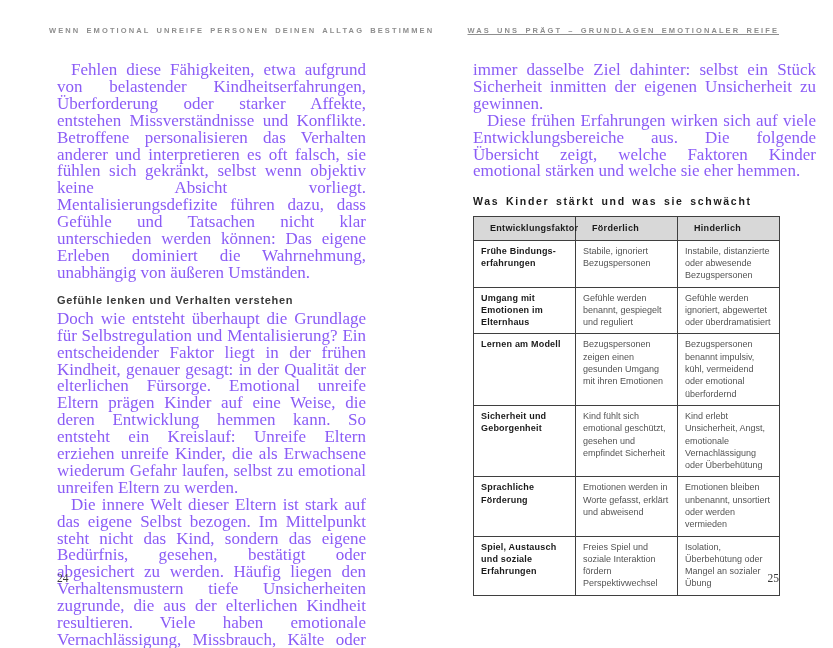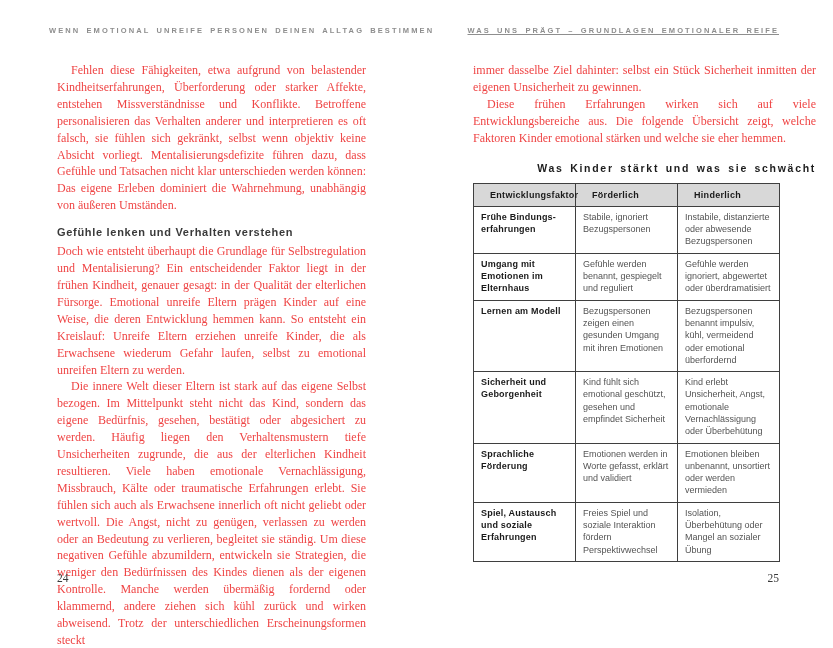--- a/index.html
+++ b/index.html
@@ -29,24 +29,24 @@
 
   .text-col {
     position: absolute;
     top: 62px;
   }
   .text-col.left  { left: 57px;  width: 309px; }
   .text-col.right { left: 473px; width: 343px; }
 
   p.para {
     margin: 0;
-    font-size: 12px;
+    font-size: 17px;
     line-height: 16.9px;
     text-align: justify;
-    color: #ef4444;
+    color: #8b5cf6;
     hyphens: auto;
   }
   p.para.indent { text-indent: 14px; }
   p.para.justify-last { text-align-last: justify; }
 
   h2.section-heading {
     margin: 12px 0 5px 0;
     font-family: "Liberation Sans", sans-serif;
     font-size: 11px;
     font-weight: 700;
@@ -55,21 +55,20 @@
   }
 
   .table-title {
     margin: 15px 0 9px 0;
     font-family: "Liberation Sans", sans-serif;
     font-size: 10.5px;
     font-weight: 700;
     letter-spacing: 1.7px;
     word-spacing: 2px;
     color: #1c1c1c;
-    text-align: right;
   }
 
   table.factors {
     border-collapse: collapse;
     width: 307px;
     font-family: "Liberation Sans", sans-serif;
     table-layout: fixed;
   }
   table.factors th, table.factors td {
     border: 1px solid var(--table-border, #3f3f3f);
@@ -158,21 +157,21 @@
               <td class="pos">Bezugspersonen zeigen einen gesunden Umgang mit ihren Emotionen</td>
               <td class="neg">Bezugspersonen benannt impulsiv, kühl, vermeidend oder emotional überfordernd</td>
             </tr>
             <tr>
               <td class="factor">Sicherheit und Geborgenheit</td>
               <td class="pos">Kind fühlt sich emotional geschützt, gesehen und empfindet Sicherheit</td>
               <td class="neg">Kind erlebt Unsicherheit, Angst, emotionale Vernachlässigung oder Überbehütung</td>
             </tr>
             <tr>
               <td class="factor">Sprachliche Förderung</td>
-              <td class="pos">Emotionen werden in Worte gefasst, erklärt und validiert</td>
+              <td class="pos">Emotionen werden in Worte gefasst, erklärt und abweisend</td>
               <td class="neg">Emotionen bleiben unbenannt, unsortiert oder werden vermieden</td>
             </tr>
             <tr>
               <td class="factor">Spiel, Austausch und soziale Erfahrungen</td>
               <td class="pos">Freies Spiel und soziale Interaktion fördern Perspektivwechsel</td>
               <td class="neg">Isolation, Überbehütung oder Mangel an sozialer Übung</td>
             </tr>
           </tbody>
       </table>
     </div>

